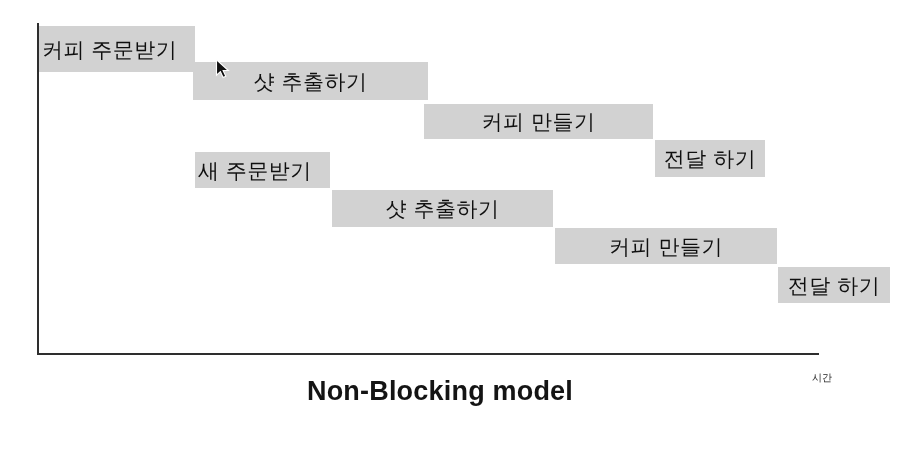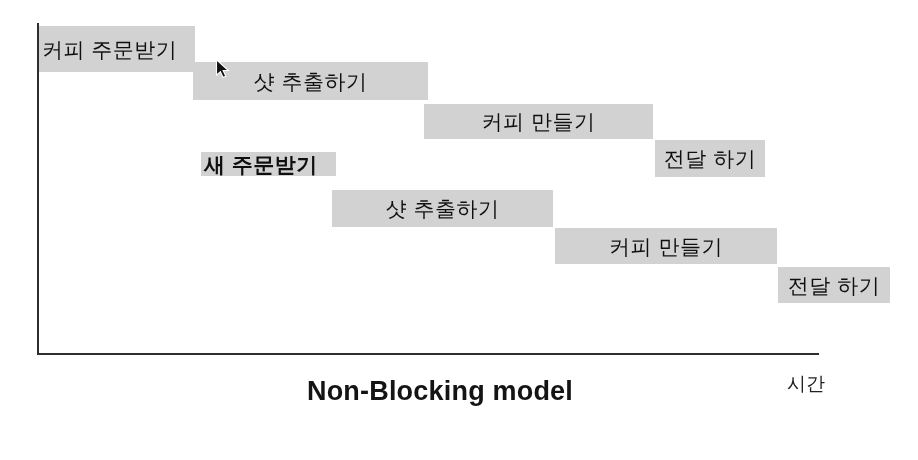--- a/index.html
+++ b/index.html
@@ -49,22 +49,22 @@
   .bar.left {
     justify-content: flex-start;
     padding-left: 3px;
     box-sizing: border-box;
   }
   .time-label {
     position: absolute;
     left: 780px;
     top: 371px;
     width: 52px;
-    text-align: center;
-    font-size: 19px;
+    text-align: right;
+    font-size: 10px;
     color: #222222;
   }
   .diagram-title {
     position: absolute;
     left: 230px;
     top: 376px;
     width: 420px;
     text-align: center;
     font-size: 27px;
     font-weight: 700;
@@ -82,21 +82,21 @@
 
 <div class="stage">
   <div class="axis-y" style="background: rgb(46, 46, 46);"></div>
   <div class="axis-x" style="background: rgb(46, 46, 46);"></div>
 
   <div id="bars">
       <div class="bar left" style="left: 39px; top: 26px; width: 156px; height: 46px;">커피 주문받기</div>
       <div class="bar" style="left: 193px; top: 62px; width: 235px; height: 38px;">샷 추출하기</div>
       <div class="bar" style="left: 424px; top: 104px; width: 229px; height: 35px;">커피 만들기</div>
       <div class="bar" style="left: 655px; top: 140px; width: 110px; height: 37px;">전달 하기</div>
-      <div class="bar left" style="left: 201px; top: 152px; width: 135px; height: 24px; font-weight: bold;">새 주문받기</div>
+      <div class="bar left" style="left: 195px; top: 152px; width: 135px; height: 36px;">새 주문받기</div>
       <div class="bar" style="left: 332px; top: 190px; width: 221px; height: 37px;">샷 추출하기</div>
       <div class="bar" style="left: 555px; top: 228px; width: 222px; height: 36px;">커피 만들기</div>
       <div class="bar" style="left: 778px; top: 267px; width: 112px; height: 36px;">전달 하기</div>
     </div>
 
   <svg class="cursor" id="cursor" viewBox="0 0 17 22" style="left: 215px; top: 59px;">
     <polygon points="1.5,0.8 1.5,16.2 5.4,12.6 8.1,18.6 10.8,17.3 8.1,11.5 13.4,11.5" fill="#111111" stroke="#ffffff" stroke-width="1.1"></polygon>
   </svg>
 
   <div class="time-label">시간</div>

